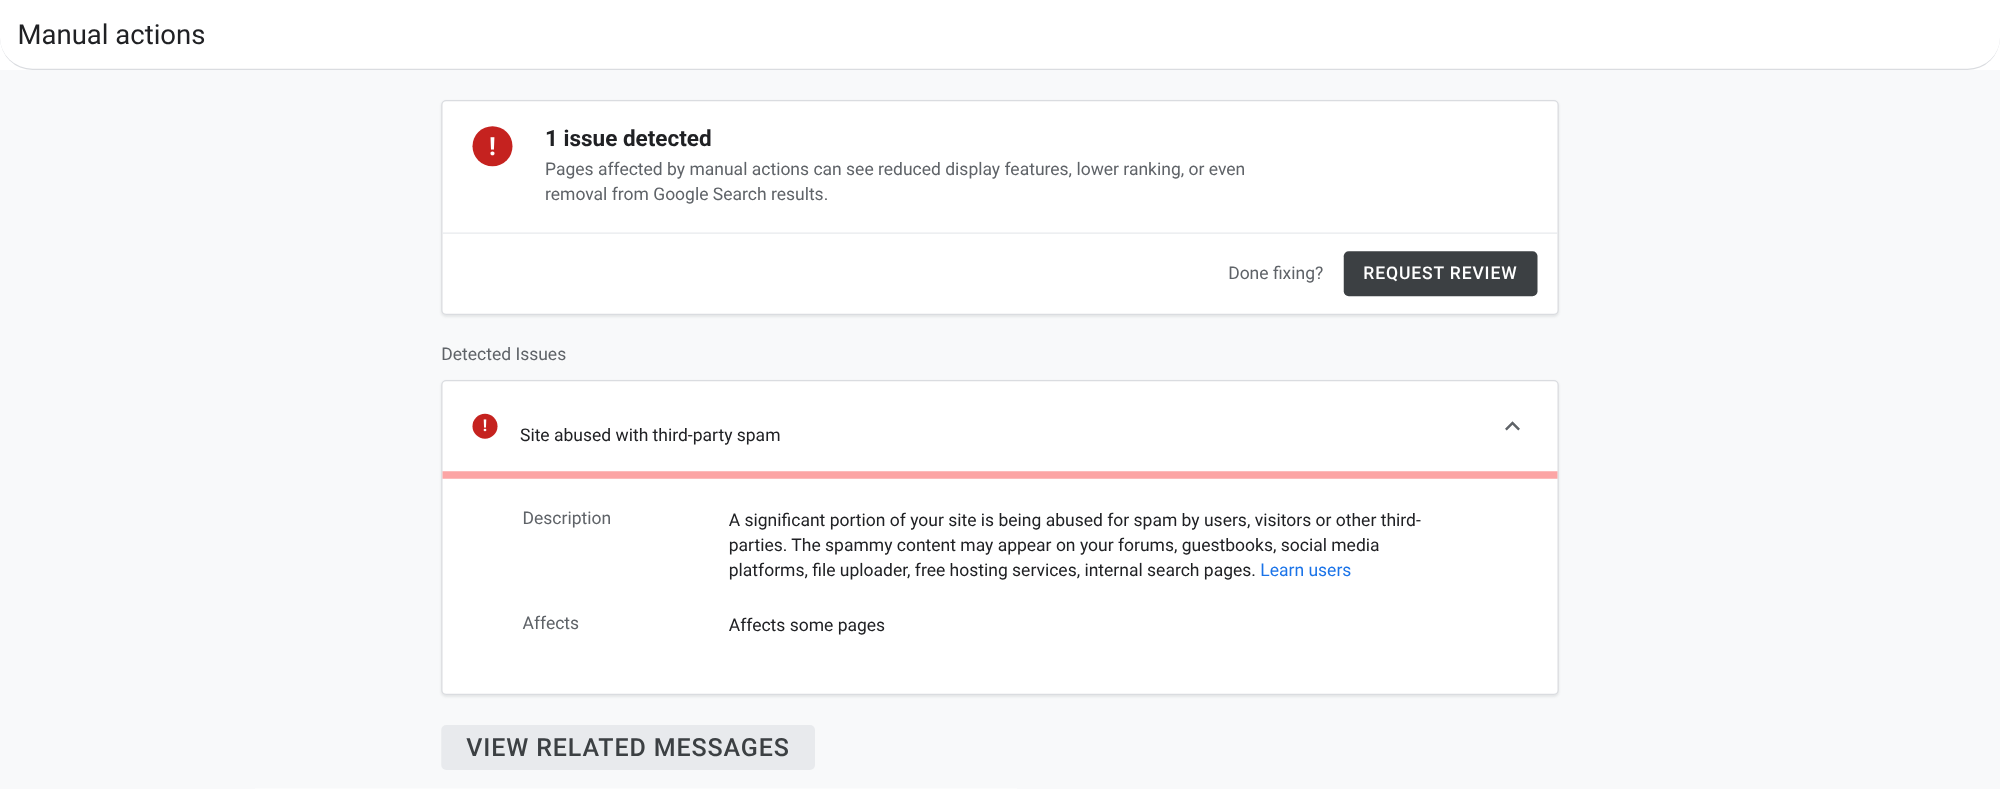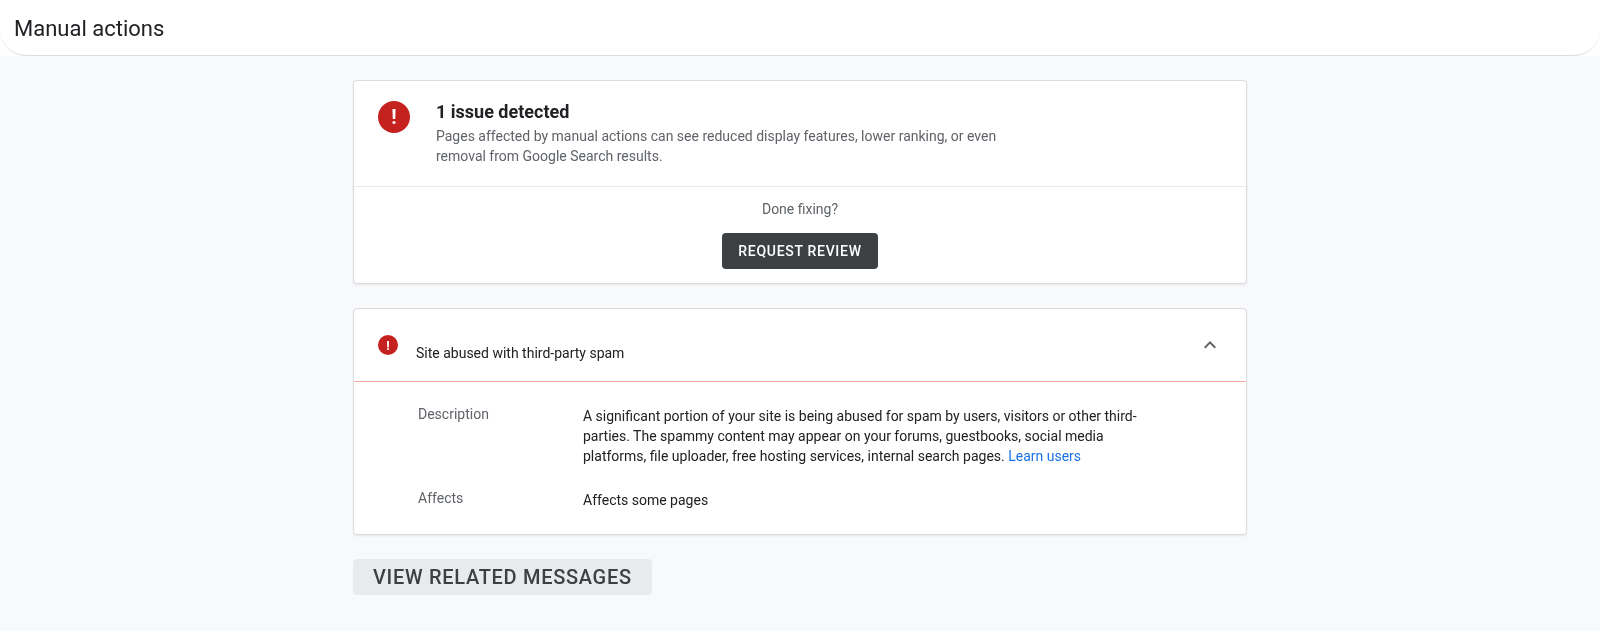--- a/index.html
+++ b/index.html
@@ -88,21 +88,20 @@
       line-height: 20px;
       max-width: 580px;
     }
     .action-row {
       border-top: 1px solid #e8eaed;
       padding: 14px 16px;
       display: flex;
       justify-content: flex-end;
       align-items: center;
       gap: 16px;
-      flex-direction: column;
     }
     .action-text {
       color: #5f6368;
       font-size: 14px;
     }
     .primary-button {
       background: #3c4043;
       color: #fff;
       border: none;
       padding: 0 16px;
@@ -135,22 +134,22 @@
       color: #202124;
       flex: 1;
       margin-top: 16px;
     }
     .chevron-icon {
       width: 24px;
       height: 24px;
       color: #5f6368;
     }
     .issue-body {
-      border-top: 1px solid #fca5a5;
-      padding: 24px 24px 12px 64px;
+      border-top: 6px solid #fca5a5;
+      padding: 24px 24px 32px 64px;
     }
     .detail-row {
       display: flex;
       margin-bottom: 24px;
     }
     .detail-row:last-child {
       margin-bottom: 12px;
     }
     .detail-label {
       width: 165px;
@@ -202,20 +201,21 @@
         <div class="summary-title">1 issue detected</div>
         <div class="summary-desc">Pages affected by manual actions can see reduced display features, lower ranking, or even removal from Google Search results.</div>
       </div>
     </div>
     <div class="action-row">
       <span class="action-text">Done fixing?</span>
       <button class="primary-button">REQUEST REVIEW</button>
     </div>
   </div>
 
+  <div class="section-label">Detected Issues</div>
 
   <div class="card issue-card">
     <div class="issue-header-row">
       <div class="error-icon-small">!</div>
       <div class="issue-title">Site abused with third-party spam</div>
       <svg class="chevron-icon" viewBox="0 0 24 24" fill="currentColor">
           <path d="M7.41 15.41 12 10.83l4.59 4.58L18 14l-6-6-6 6z"></path>
         </svg>
     </div>
     <div class="issue-body">

